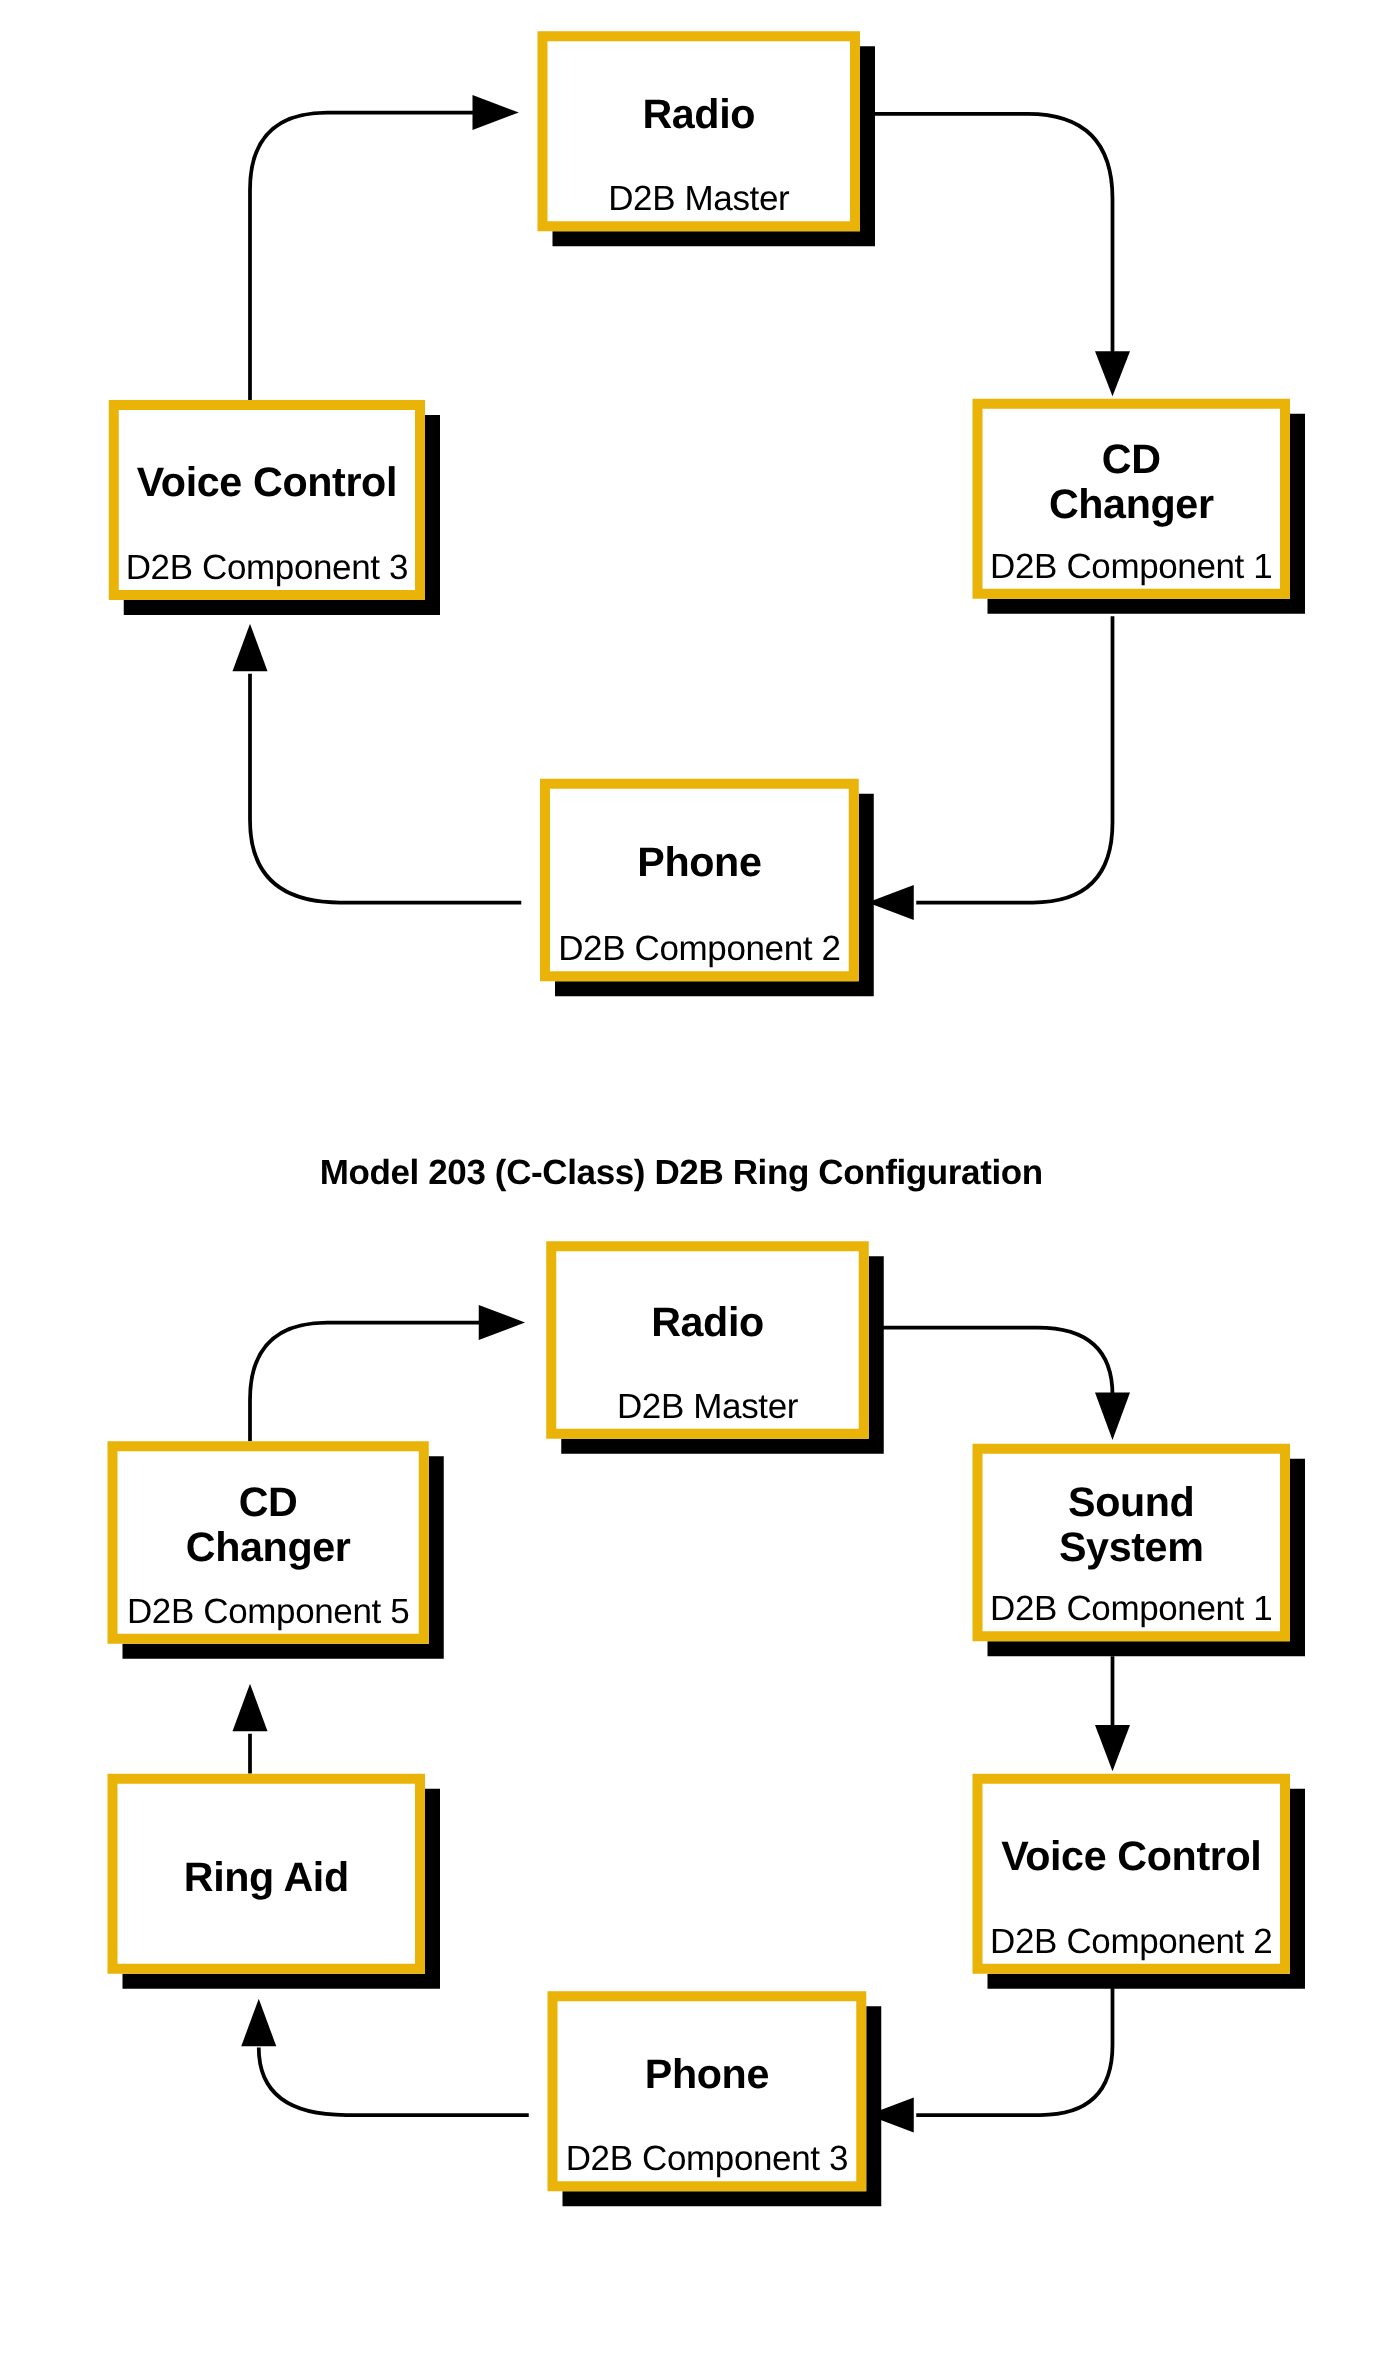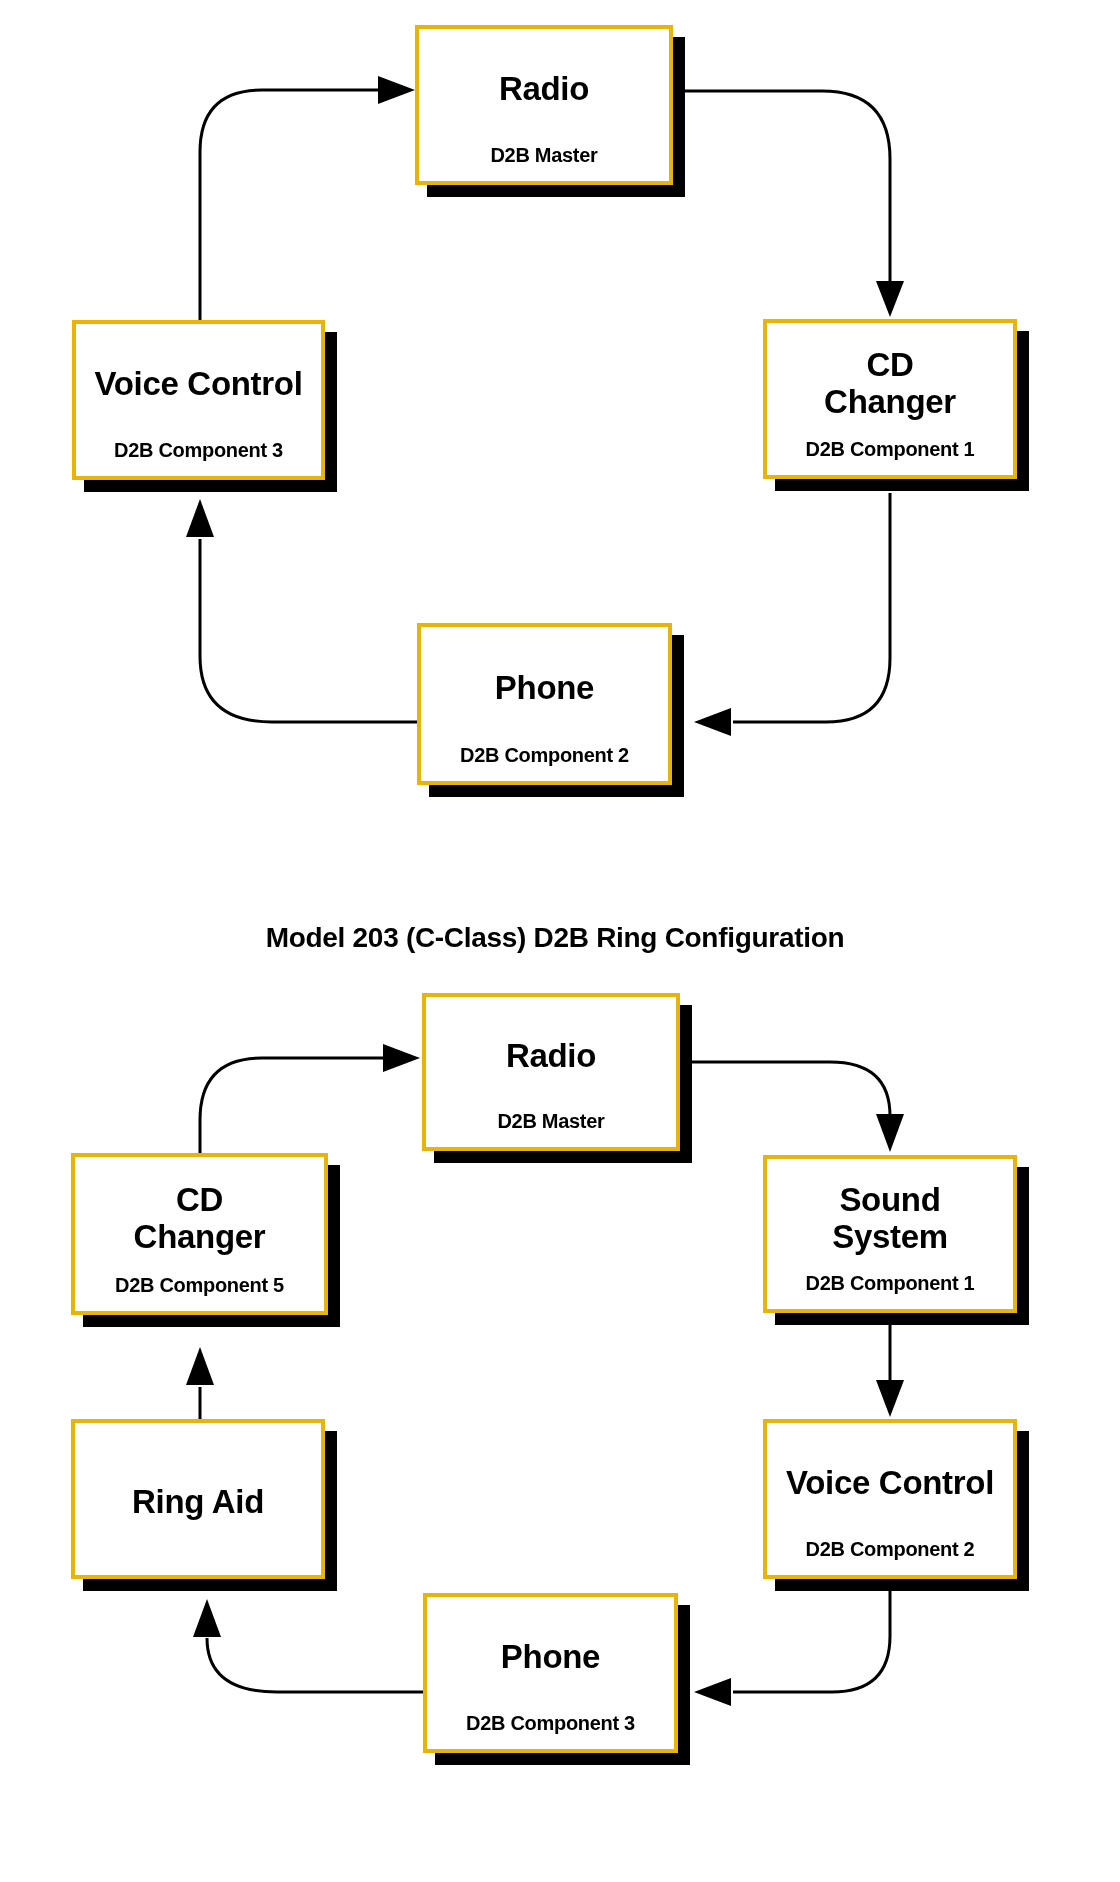--- a/index.html
+++ b/index.html
@@ -28,51 +28,52 @@
     stroke-width: 3;
   }
   #connector-layer polygon {
     fill: #000000;
     stroke: none;
   }
   .node {
     position: absolute;
     box-sizing: border-box;
     background: #ffffff;
-    border: 4px solid #eab308;
+    border: 8px solid #eab308;
     box-shadow: 12px 12px 0 0 #000000;
     display: flex;
     flex-direction: column;
     align-items: center;
     color: #000000;
+    margin-left: 15px;
   }
   .node-title {
     flex: 1 1 auto;
     display: flex;
     align-items: center;
     justify-content: center;
     text-align: center;
     white-space: pre-line;
     font-size: 33px;
     font-weight: 700;
     line-height: 1.1;
     padding-top: 6px;
     letter-spacing: -0.3px;
   }
   .node-sub {
     flex: 0 0 auto;
-    font-size: 20px;
-    font-weight: 700;
-    padding-bottom: 14px;
+    font-size: 28px;
+    font-weight: 400;
+    padding-bottom: 2px;
     letter-spacing: -0.3px;
     white-space: nowrap;
   }
   .caption {
     position: absolute;
-    left: 10px;
+    left: 0;
     top: 921px;
     width: 1090px;
     text-align: center;
     font-size: 28px;
     font-weight: 700;
     line-height: 1.2;
     color: #000000;
     letter-spacing: -0.3px;
   }
   

